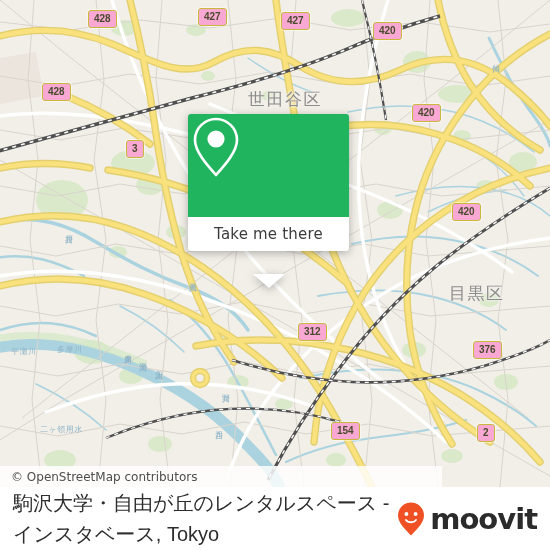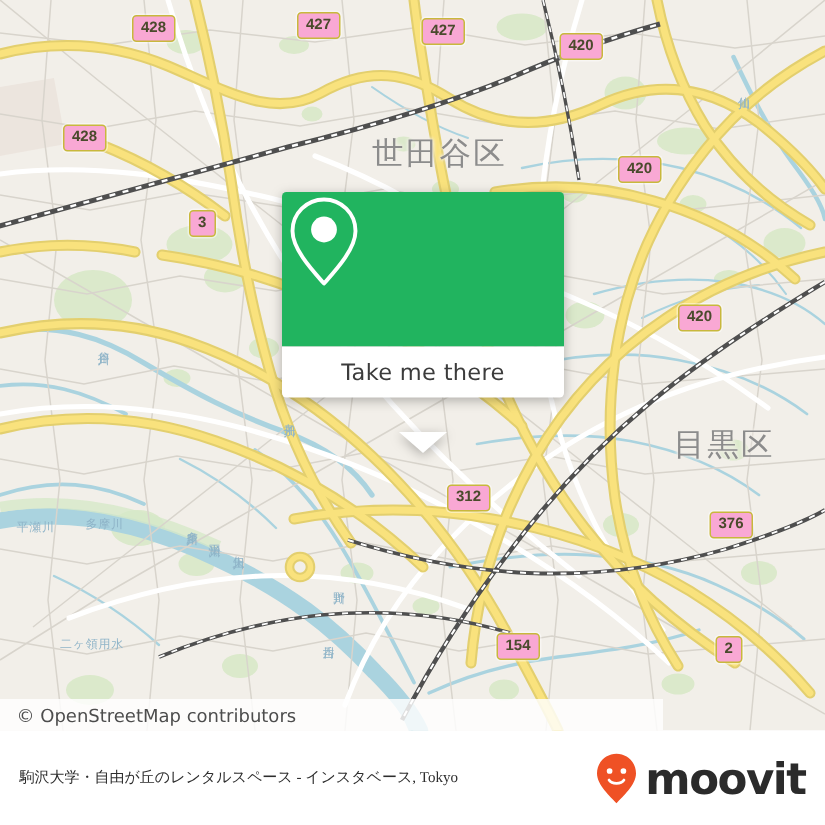--- a/index.html
+++ b/index.html
@@ -10,41 +10,41 @@
   }
   .screen{position:relative;width:550px;height:550px;overflow:hidden;background:#fff;}
 
   
   .map{position:absolute;left:0;top:0;width:550px;height:487px;overflow:hidden;background:#f2efe9;}
   .map svg{position:absolute;left:0;top:0;display:block;}
 
   
   .place-label{
     position:absolute;color:#8c8c8c;
-    font-size:21px;letter-spacing:1.5px;white-space:nowrap;
+    font-size:17px;letter-spacing:1.5px;white-space:nowrap;
     font-family:"DejaVu Sans",sans-serif;
     text-shadow:0 0 3px #f2efe9,0 0 3px #f2efe9,0 0 2px #f2efe9;
   }
   .water-label{
     position:absolute;color:#8fb4c8;font-size:8px;white-space:nowrap;
     font-family:Liberation Sans, sans-serif;letter-spacing:.5px;
   }
   .water-label.vert{writing-mode:vertical-rl;}
 
   
   .shield{
     position:absolute;background:#f9a8d4;border:1.5px solid #c8b83c;border-radius:3px;
     color:#4a4a2c;font-size:10px;font-weight:bold;line-height:1;
     padding:3px 5px 3px 5px;white-space:nowrap;
     font-family:"Liberation Sans",sans-serif;
     box-shadow:0 0 0 1px rgba(255,255,255,.45);
   }
 
   
-  .popup{position:absolute;left:188px;top:128px;width:188px;
+  .popup{position:absolute;left:188px;top:114px;width:161px;
          filter:drop-shadow(0 2px 4px rgba(0,0,0,.28));}
   .popup-top{background:#21b45f;height:103px;border-radius:3px 3px 0 0;
              display:flex;align-items:center;justify-content:center;}
   .popup-bottom{background:#ffffff;height:34px;border-radius:0 0 3px 3px;
                 display:flex;align-items:center;justify-content:center;}
   .popup-label{color:#3c3c3c;font-size:15px;letter-spacing:.2px;
                font-family:"DejaVu Sans",sans-serif;}
   .popup-tail{position:absolute;left:50%;top:160px;transform:translateX(-50%);
               width:0;height:0;border-left:16px solid transparent;
               border-right:16px solid transparent;border-top:14px solid #ffffff;}
@@ -55,23 +55,23 @@
     background:rgba(255,255,255,.82);
     display:flex;align-items:center;
   }
   .attrib span{color:#4d4d4d;font-size:12px;padding-left:11px;
                font-family:"DejaVu Sans",sans-serif;}
 
   
   .footer{position:absolute;left:0;top:487px;width:550px;height:63px;background:#ffffff;
           display:flex;align-items:center;}
   .footer-title{
-    flex:1;color:#2d2d2d;font-size:10px;line-height:1.55;
+    flex:1;color:#2d2d2d;font-size:20px;line-height:1.55;
     padding:0 6px 0 13px;
-    font-family:Liberation Serif, serif;
+    font-family:Liberation Sans, sans-serif;
     word-break:break-all;
   }
   .brand{display:flex;align-items:center;gap:4px;padding-right:13px;}
   .brand-word{color:#2b2b2b;font-size:29px;font-weight:bold;letter-spacing:-1px;
               font-family:"DejaVu Sans",sans-serif;}
 </style>
 </head>
 <body>
 
 <div class="screen">

